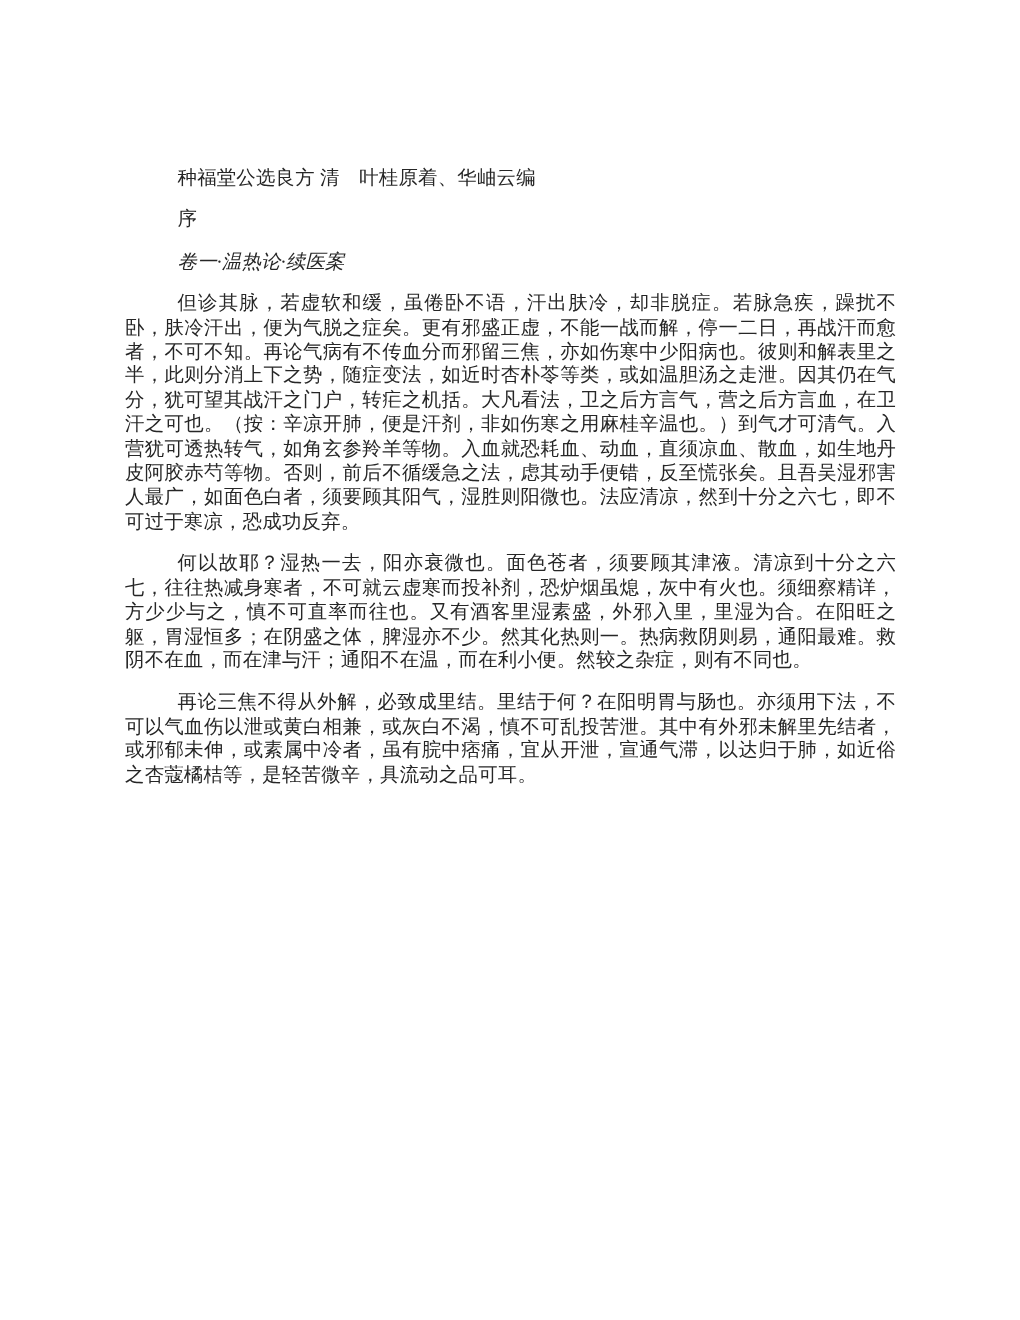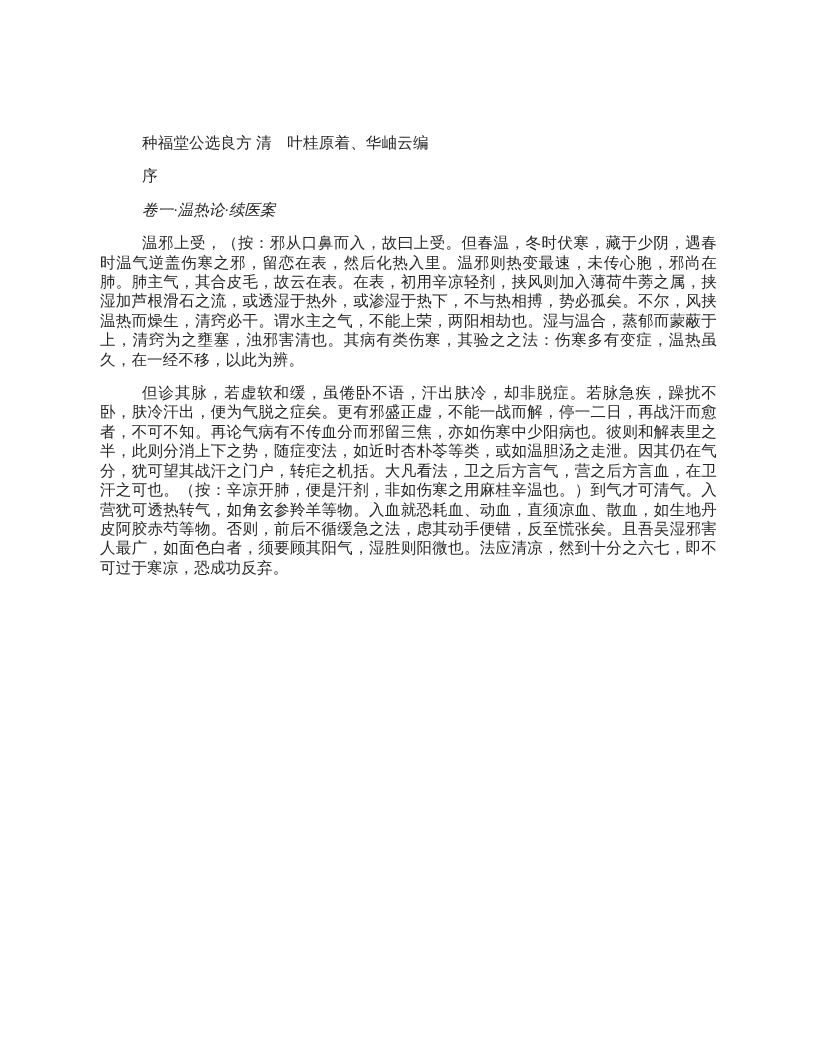--- a/index.html
+++ b/index.html
@@ -44,19 +44,20 @@
 
 <div class="page">
   <p class="heading">种福堂公选良方 清　叶桂原着、华岫云编</p>
 
   <p class="heading">序</p>
 
 
   <p class="heading volume-heading">卷一·温热论·续医案</p>
 
 
-  <p>温邪上受，（按：邪从口鼻而入，故曰上受。但春温，冬时伏寒，藏于少阴，遇春时温气逆盖伤寒之邪，留恋在表，然后化热入里。温邪则热变最速，未传心胞，邪尚在肺。肺主气，其合皮毛，故云在表。在表，初用辛凉轻剂，挟风则加入薄荷牛蒡之属，挟湿加芦根滑石之流，或透湿于热外，或渗湿于热下，不与热相搏，势必孤矣。不尔，风挟温热而燥生，清窍必干。谓水主之气，不能上荣，两阳相劫也。湿与温合，蒸郁而蒙蔽于上，清窍为之壅塞，浊邪害清也。其病有类伤寒，其验之之法：伤寒多有变症，温热虽久，在一经不移，以此为辨。</p>
 
 
   <p>但诊其脉，若虚软和缓，虽倦卧不语，汗出肤冷，却非脱症。若脉急疾，躁扰不卧，肤冷汗出，便为气脱之症矣。更有邪盛正虚，不能一战而解，停一二日，再战汗而愈者，不可不知。再论气病有不传血分而邪留三焦，亦如伤寒中少阳病也。彼则和解表里之半，此则分消上下之势，随症变法，如近时杏朴苓等类，或如温胆汤之走泄。因其仍在气分，犹可望其战汗之门户，转疟之机括。大凡看法，卫之后方言气，营之后方言血，在卫汗之可也。（按：辛凉开肺，便是汗剂，非如伤寒之用麻桂辛温也。）到气才可清气。入营犹可透热转气，如角玄参羚羊等物。入血就恐耗血、动血，直须凉血、散血，如生地丹皮阿胶赤芍等物。否则，前后不循缓急之法，虑其动手便错，反至慌张矣。且吾吴湿邪害人最广，如面色白者，须要顾其阳气，湿胜则阳微也。法应清凉，然到十分之六七，即不可过于寒凉，恐成功反弃。</p>
 
+  <p>何以故耶？湿热一去，阳亦衰微也。面色苍者，须要顾其津液。清凉到十分之六七，往往热减身寒者，不可就云虚寒而投补剂，恐炉烟虽熄，灰中有火也。须细察精详，方少少与之，慎不可直率而往也。又有酒客里湿素盛，外邪入里，里湿为合。在阳旺之躯，胃湿恒多；在阴盛之体，脾湿亦不少。然其化热则一。热病救阴则易，通阳最难。救阴不在血，而在津与汗；通阳不在温，而在利小便。然较之杂症，则有不同也。</p>
 
+  <p>再论三焦不得从外解，必致成里结。里结于何？在阳明胃与肠也。亦须用下法，不可以气血伤以泄或黄白相兼，或灰白不渴，慎不可乱投苦泄。其中有外邪未解里先结者，或邪郁未伸，或素属中冷者，虽有脘中痞痛，宜从开泄，宣通气滞，以达归于肺，如近俗之杏蔻橘桔等，是轻苦微辛，具流动之品可耳。</p>
 </div>
 
 </body></html>

